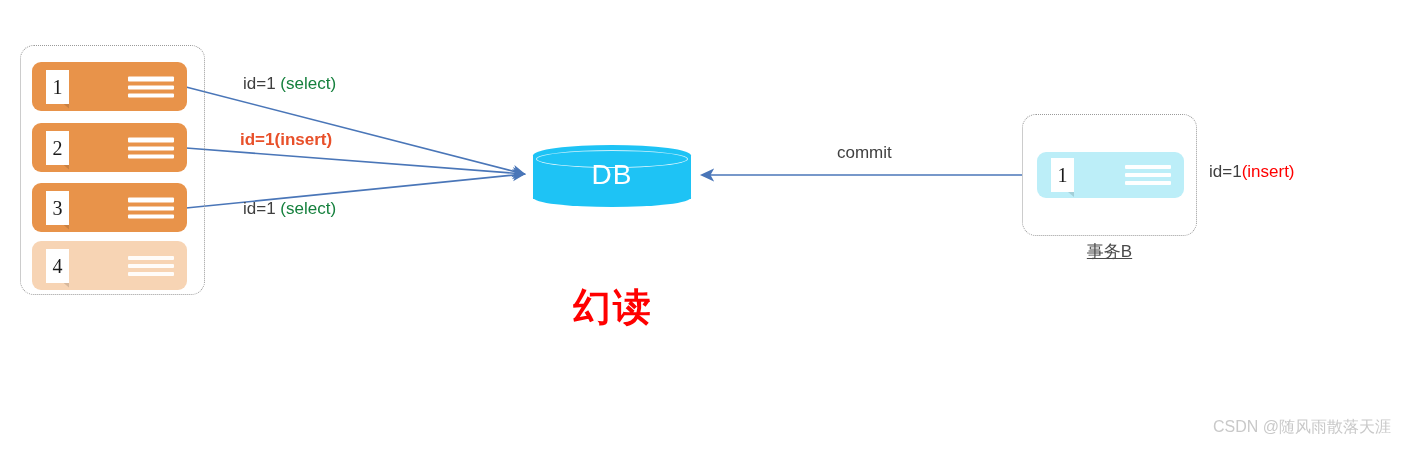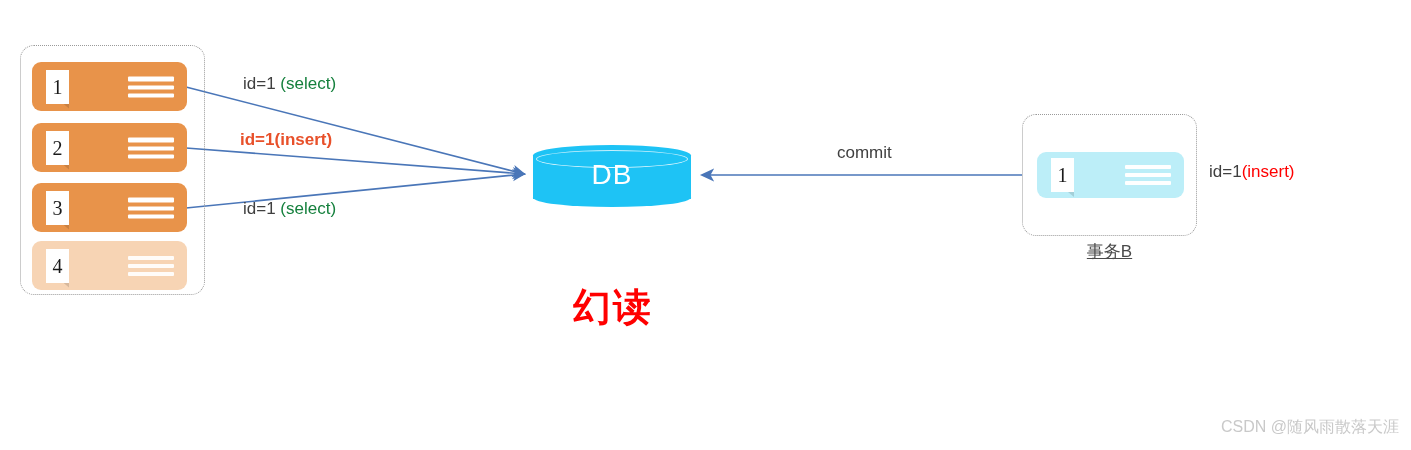--- a/index.html
+++ b/index.html
@@ -185,21 +185,21 @@
   #arrows {
     position: absolute;
     left: 0; top: 0;
     width: 1411px; height: 450px;
     pointer-events: none;
   }
 
   
   #watermark {
     position: absolute;
-    right: 12px;
+    right: 20px;
     bottom: 12px;
     font-size: 16px;
     color: #c9c9c9;
     white-space: nowrap;
   }
 </style>
 </head>
 <body>
 
 <div id="canvas">

